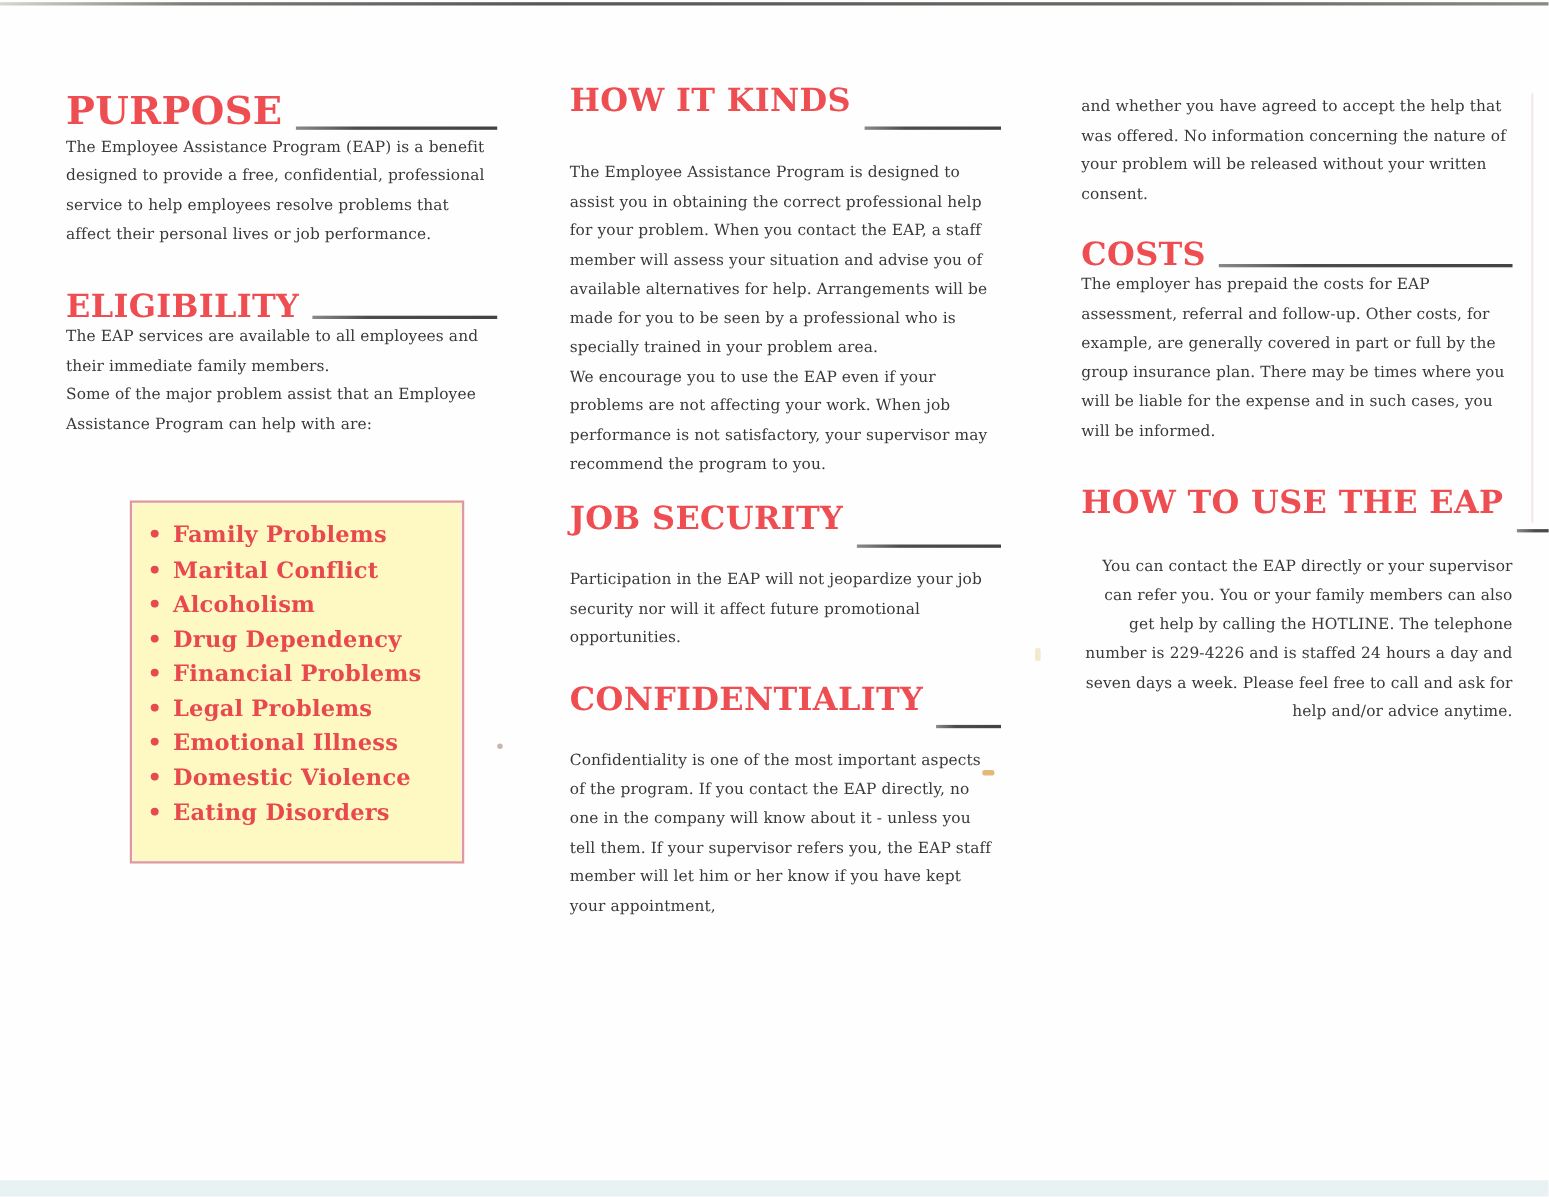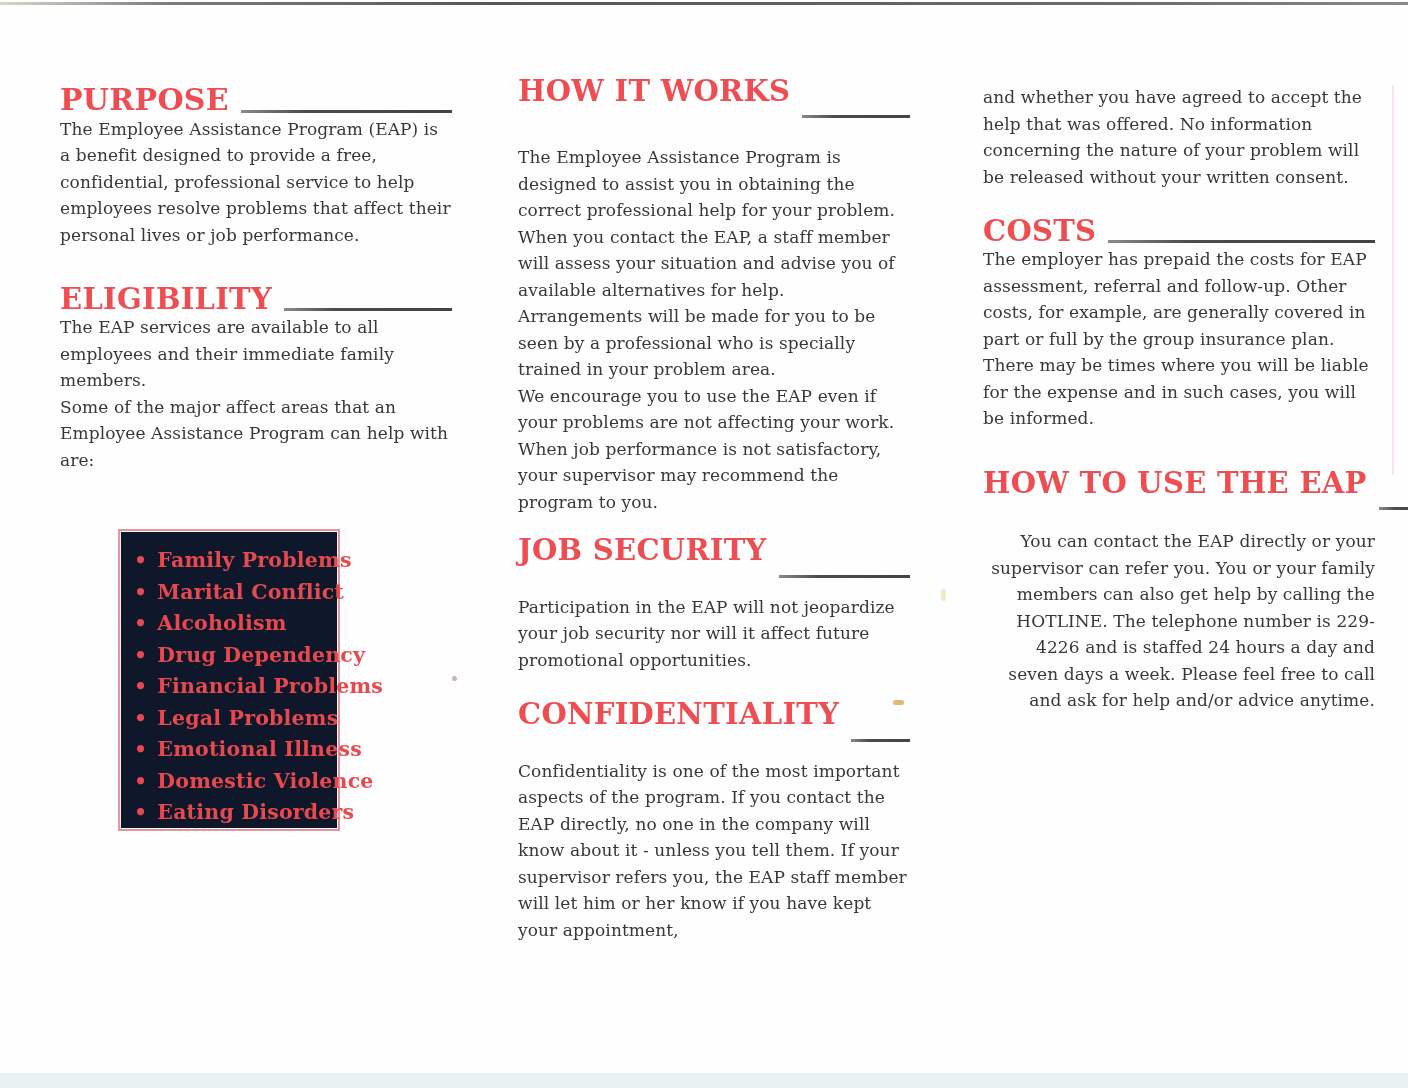--- a/index.html
+++ b/index.html
@@ -31,52 +31,52 @@
     align-items: flex-end;
     color: #ee4e52;
     font-weight: bold;
   }
   .heading-text {
     font-size: 29px;
     letter-spacing: 0.3px;
     white-space: nowrap;
     line-height: 1.05;
   }
-  .heading-text.big { font-size: 30px; }
+  .heading-text.big { font-size: 35px; }
   .heading-row .rule {
     flex: 1;
     height: 3px;
     background: linear-gradient(to right, #8a8a88, #4c4c4e 30%, #434345);
     margin-left: 12px;
     margin-bottom: 3px;
     min-width: 55px;
   }
   .heading-row .rule.low { margin-bottom: -12px; }
 
   p.body {
-    font-size: 17px;
+    font-size: 14px;
     line-height: 26.5px;
     margin: 0;
     letter-spacing: 0.1px;
   }
 
   .mt-para-after-head  { margin-top: 42px; }
   .mt-para-small       { margin-top: 23px; }
   .mt-head             { margin-top: 36px; text-align: center; }
   .mt-head-small       { margin-top: 20px; }
   .mt-head-mid         { margin-top: 26px; }
 
   .problem-box {
     margin-left: 58px;
     margin-top: 56px;
-    width: 222px;
+    width: 304px;
     border: 2px solid #dd98a0;
-    background: #0f172a;
+    background: #fef9c3;
     box-shadow: inset 0 0 0 1px #fdf0f2;
-    padding: 14px 8px 0 14px;
+    padding: 14px 8px 28px 14px;
   }
   .problem-box ul { list-style: none; margin: 0; padding: 0; }
   .problem-box li {
     color: #e8494e;
     font-weight: bold;
     font-size: 20.5px;
     line-height: 31.5px;
     white-space: nowrap;
     letter-spacing: 0.2px;
   }
@@ -100,40 +100,40 @@
       <span class="rule"></span>
     </div>
     <p class="body mt-para-after-head">The Employee Assistance Program (EAP) is a benefit designed to provide a free, confidential, professional service to help employees resolve problems that affect their personal lives or job performance.</p>
 
     <div class="heading-row mt-head">
       <span class="heading-text">ELIGIBILITY</span>
       <span class="rule"></span>
     </div>
     <p class="body mt-para-small">The EAP services are available to all employees and their immediate family members.</p>
 
-    <p class="body mt-para-small">Some of the major affect areas that an Employee Assistance Program can help with are:</p>
+    <p class="body mt-para-small">Some of the major problem assist that an Employee Assistance Program can help with are:</p>
 
     <div class="problem-box">
       <ul>
         <li><span class="bullet">•</span><span>Family Problems</span></li>
         <li><span class="bullet">•</span><span>Marital Conflict</span></li>
         <li><span class="bullet">•</span><span>Alcoholism</span></li>
         <li><span class="bullet">•</span><span>Drug Dependency</span></li>
         <li><span class="bullet">•</span><span>Financial Problems</span></li>
         <li><span class="bullet">•</span><span>Legal Problems</span></li>
         <li><span class="bullet">•</span><span>Emotional Illness</span></li>
         <li><span class="bullet">•</span><span>Domestic Violence</span></li>
         <li><span class="bullet">•</span><span>Eating Disorders</span></li>
       </ul>
     </div>
   </div>
 
   <div class="col col2">
     <div class="heading-row">
-      <span class="heading-text">HOW IT WORKS</span>
+      <span class="heading-text">HOW IT KINDS</span>
       <span class="rule low"></span>
     </div>
     <p class="body mt-para-after-head" style="margin-top:38px;">The Employee Assistance Program is designed to assist you in obtaining the correct professional help for your problem.  When you contact the EAP, a staff member will assess your situation and advise you of available alternatives for help.  Arrangements will be made for you to be seen by a professional who is specially trained in your problem area.</p>
     <p class="body mt-para-small">We encourage you to use the EAP even if your problems are not affecting your work.  When job performance is not satisfactory, your supervisor may recommend the program to you.</p>
 
     <div class="heading-row mt-head-small">
       <span class="heading-text">JOB SECURITY</span>
       <span class="rule low"></span>
     </div>
     <p class="body" style="margin-top:28px;">Participation in the EAP will not jeopardize your job security nor will it affect future promotional opportunities.</p>

